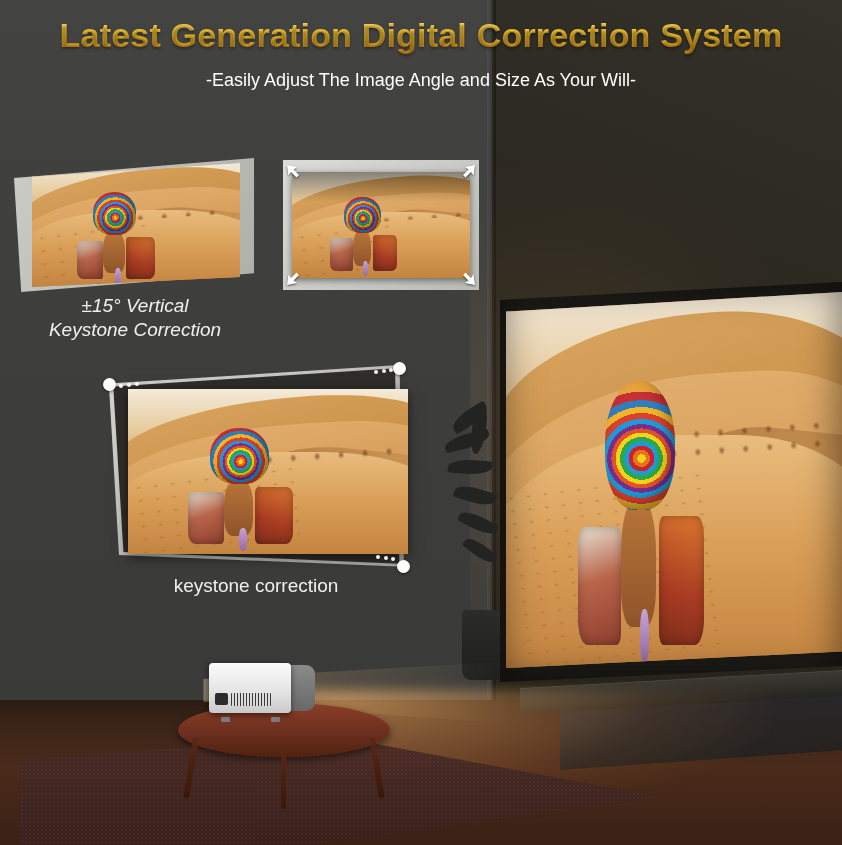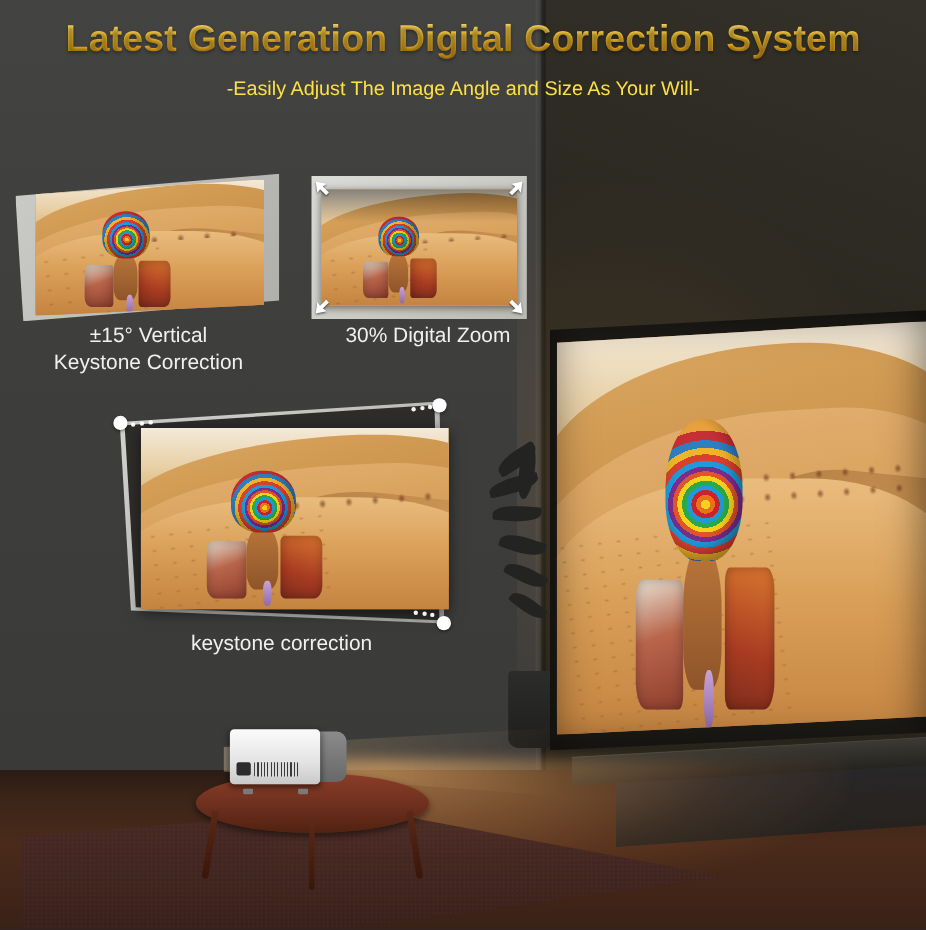--- a/index.html
+++ b/index.html
@@ -173,42 +173,42 @@
   .title{
     position:absolute;left:0;top:16px;width:842px;text-align:center;
     font-size:34px;font-weight:bold;letter-spacing:.2px;
     background:linear-gradient(180deg,#ffe27a 0%,#f6c431 42%,#e0a01a 78%,#c98a12 100%);
     -webkit-background-clip:text;background-clip:text;
     -webkit-text-fill-color:transparent;color:#f3c23a;
     text-shadow:0 2px 3px rgba(0,0,0,.35);
   }
   .subtitle{
     position:absolute;left:0;top:70px;width:842px;text-align:center;
-    font-size:18px;color:#fde047;
+    font-size:18px;color:#ffffff;
   }
 
   
   .f1{position:absolute;left:14px;top:158px;width:240px;height:134px;}
   .f1-plate{
     position:absolute;inset:0;
     background:linear-gradient(120deg,#d2d2cf,#b4b4b0);
     clip-path:polygon(0% 15%,100% 0%,100% 86%,3% 100%);
     opacity:.95;
   }
   .f1-img{
     position:absolute;left:18px;top:5px;width:208px;height:124px;
     clip-path:polygon(0% 11%,100% 0%,100% 92%,0% 100%);
     overflow:hidden;
     box-shadow:0 2px 8px rgba(0,0,0,.45);
   }
   .cap{
     position:absolute;text-align:center;color:#f0f0f0;
     font-size:19px;line-height:1.28;
   }
-  .cap1{left:0;top:294px;width:270px;}
+  .cap1{left:0;top:294px;width:270px;font-style:italic;}
   .cap2{left:270px;top:294px;width:238px;}
   .cap3{left:60px;top:574px;width:392px;}
 
   
   .f2{position:absolute;left:283px;top:160px;width:196px;height:130px;}
   .f2-plate{
     position:absolute;inset:0;
     background:linear-gradient(135deg,#dcdcd8,#bcbcb7);
     clip-path:polygon(0% 0%,100% 0%,100% 100%,0% 100%);
   }
@@ -404,21 +404,20 @@
           <path d="M2 18 L12 16 L8.5 13.5 L14 8 L11.5 5.5 L6 11 L3.5 7.5 Z" fill="#ffffff"></path>
         </svg>
     </div>
     <div class="zarrow" style="right:2px;bottom:3px;">
       <svg viewBox="0 0 20 20">
           <path d="M18 18 L8 16 L11.5 13.5 L6 8 L8.5 5.5 L14 11 L16.5 7.5 Z" fill="#ffffff"></path>
         </svg>
     </div>
   </div>
   <div class="cap cap2">
-    <div>30% Digital Zoom</div>
   </div>
 
   <div class="f3">
     <div class="f3-quad"></div>
     <div class="f3-quad-inner"></div>
     <div class="f3-img">
       <div class="desert">
         <div class="d-sky"></div>
         <div class="d-dune-far"></div>
         <div class="d-dune-mid"></div>

